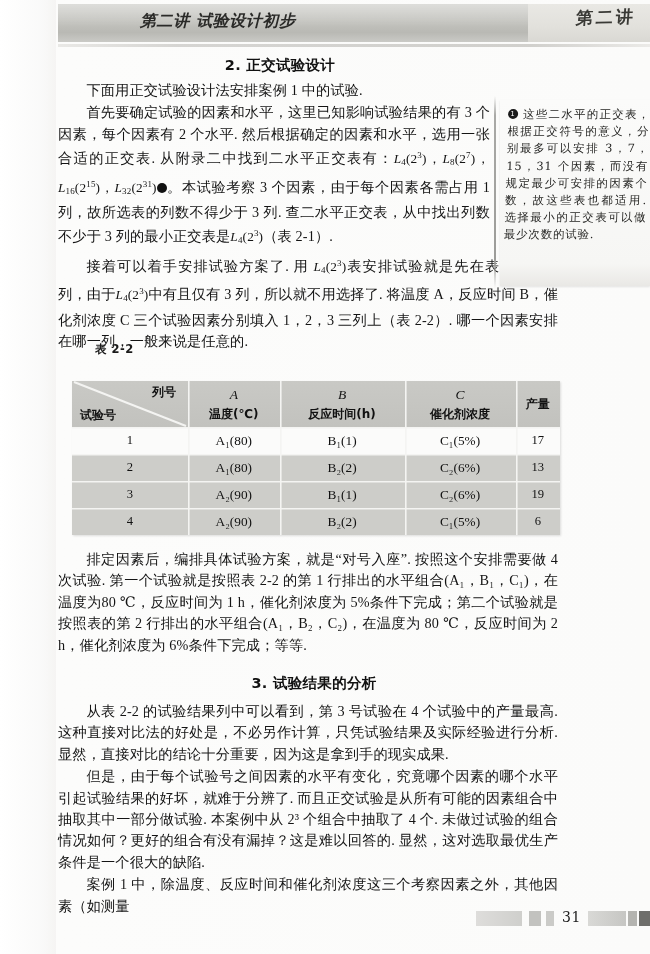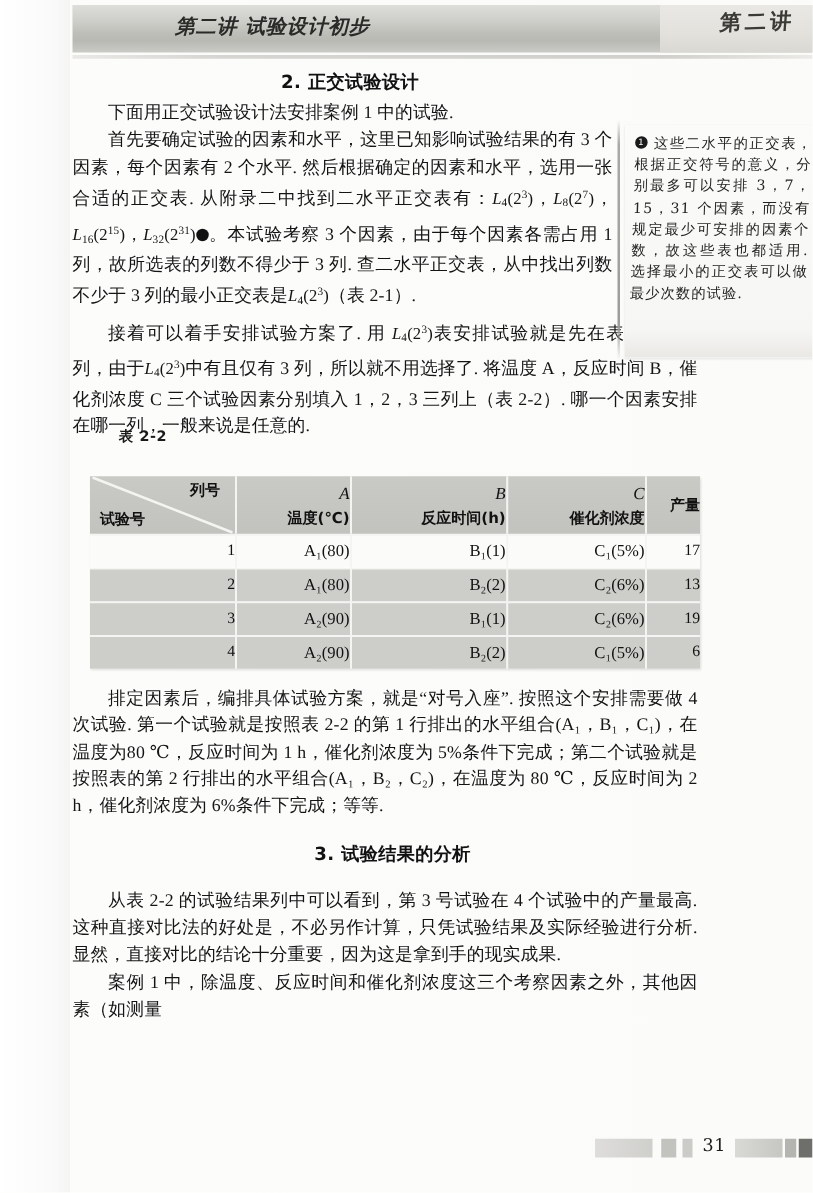--- a/index.html
+++ b/index.html
@@ -101,21 +101,21 @@
   h2.sec {
     font-family: "DejaVu Sans", sans-serif;
     font-size: 14.5px;
     font-weight: bold;
     margin: 0 0 5px 12px;
     letter-spacing: .3px;
     color: #111;
     text-align: center;
   }
   h2.sec.two { margin-top: 0; }
-  h2.sec.three { margin-top: 18px; margin-bottom: 18px; }
+  h2.sec.three { margin-top: 18px; margin-bottom: 8px; }
 
   p.tx {
     margin: 0 0 1px 0;
     font-size: 14.2px;
     line-height: 21.4px;
     text-align: justify;
     text-justify: inter-ideograph;
     letter-spacing: .15px;
     color: #141414;
   }
@@ -187,21 +187,21 @@
     position: absolute;
     left: 72px;
     top: 381px;
     width: 488px;
     border-collapse: collapse;
     font-size: 12.6px;
     box-shadow: 1px 1px 2px rgba(0,0,0,.12);
   }
   .tbl td, .tbl th {
     border: none;
-    text-align: right;
+    text-align: center;
     vertical-align: middle;
     background: #cdcdc9;
     color: #111;
     font-weight: normal;
     padding: 0;
     height: 27px;
     position: relative;
   }
   .tbl tr.hdr td {
     height: 46px;
@@ -349,20 +349,21 @@
     </tr>
   </tbody>
 </table>
 
 <div class="col" style="top:549px; width:500px;">
   <p class="tx ind">排定因素后，编排具体试验方案，就是“对号入座”. 按照这个安排需要做 4 次试验. 第一个试验就是按照表 2-2 的第 1 行排出的水平组合(A₁，B₁，C₁)，在温度为80 ℃，反应时间为 1 h，催化剂浓度为 5%条件下完成；第二个试验就是按照表的第 2 行排出的水平组合(A₁，B₂，C₂)，在温度为 80 ℃，反应时间为 2 h，催化剂浓度为 6%条件下完成；等等.</p>
 
   <h2 class="sec three">3. 试验结果的分析</h2>
 
   <p class="tx ind">从表 2-2 的试验结果列中可以看到，第 3 号试验在 4 个试验中的产量最高. 这种直接对比法的好处是，不必另作计算，只凭试验结果及实际经验进行分析. 显然，直接对比的结论十分重要，因为这是拿到手的现实成果.</p>
+  <p class="tx ind">但是，由于每个试验号之间因素的水平有变化，究竟哪个因素的哪个水平引起试验结果的好坏，就难于分辨了. 而且正交试验是从所有可能的因素组合中抽取其中一部分做试验. 本案例中从 2³ 个组合中抽取了 4 个. 未做过试验的组合情况如何？更好的组合有没有漏掉？这是难以回答的. 显然，这对选取最优生产条件是一个很大的缺陷.</p>
   <p class="tx ind">案例 1 中，除温度、反应时间和催化剂浓度这三个考察因素之外，其他因素（如测量</p>
 </div>
 
 <div class="foot">
   <span class="bar b1"></span>
   <span class="bar b2"></span>
   <span class="bar b3"></span>
   <span class="pg">31</span>
   <span class="bar b4"></span>
   <span class="bar b5"></span>

